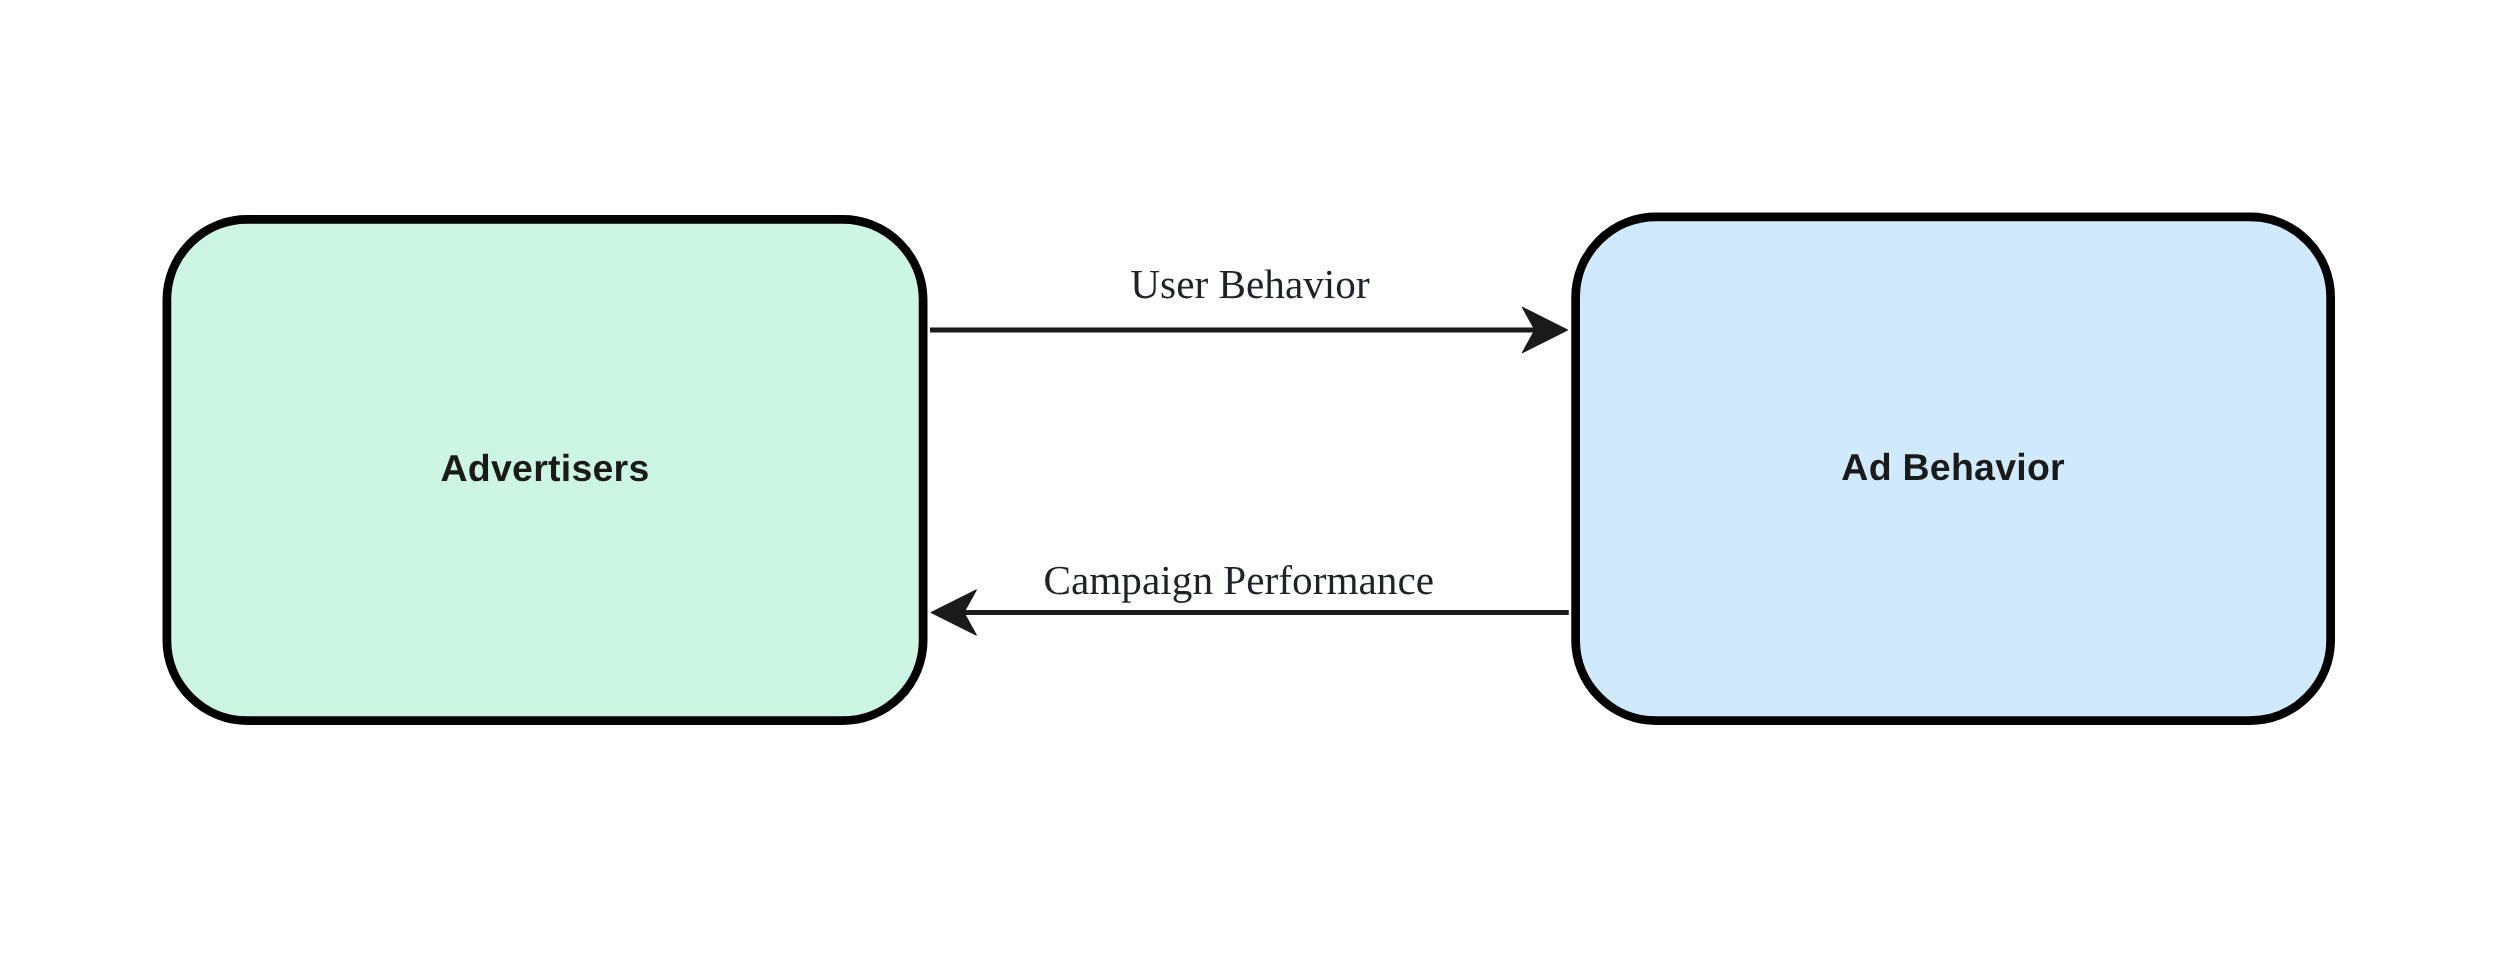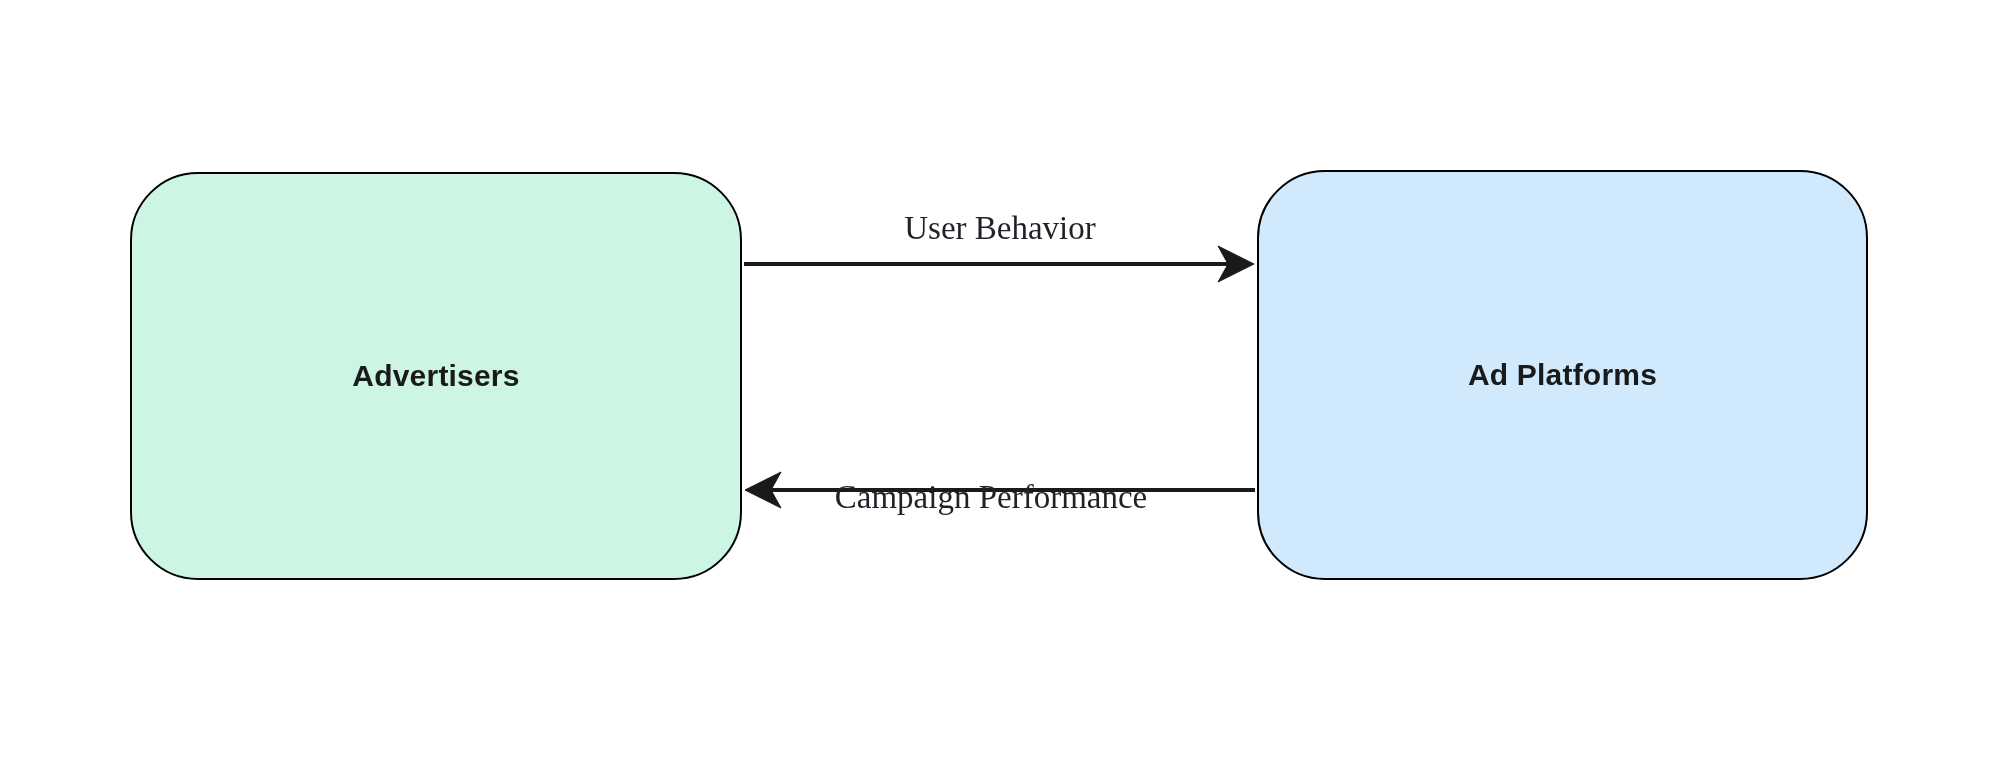--- a/index.html
+++ b/index.html
@@ -10,21 +10,21 @@
   .canvas {
     position: relative;
     width: 1999px;
     height: 778px;
     background: #ffffff;
     overflow: hidden;
     font-family: "Liberation Sans", sans-serif;
   }
   .node {
     position: absolute;
-    border: 2px solid #000000;
+    border: 7px solid #000000;
     border-radius: 68px;
     box-sizing: border-box;
     display: flex;
     align-items: center;
     justify-content: center;
   }
   .node-advertisers {
     left: 130px;
     top: 172px;
     width: 612px;
@@ -72,34 +72,33 @@
     line-height: 40px;
     font-family: Liberation Serif, serif;
   }
   .edge-label-top {
     left: 1000px;
     top: 208px;
   }
   .edge-label-bottom {
     left: 991px;
     top: 445px;
-    margin-top: 32px;
   }
 </style>
 </head>
 <body>
 
 <div class="canvas">
 
   <div class="node node-advertisers">
     <span class="node-label">Advertisers</span>
   </div>
 
   <div class="node node-ad-platforms">
-    <span class="node-label">Ad Platforms</span>
+    <span class="node-label">Ad Behavior</span>
   </div>
 
   <svg class="edges" viewBox="0 0 1999 778" xmlns="http://www.w3.org/2000/svg" aria-hidden="true">
     <g>
       <line x1="744" y1="264" x2="1229" y2="264"></line>
       <polygon points="1254,264 1218,246 1228,264 1218,282"></polygon>
     </g>
     <g>
       <line x1="1255" y1="490" x2="770" y2="490"></line>
       <polygon points="745,490 781,472 771,490 781,508"></polygon>

